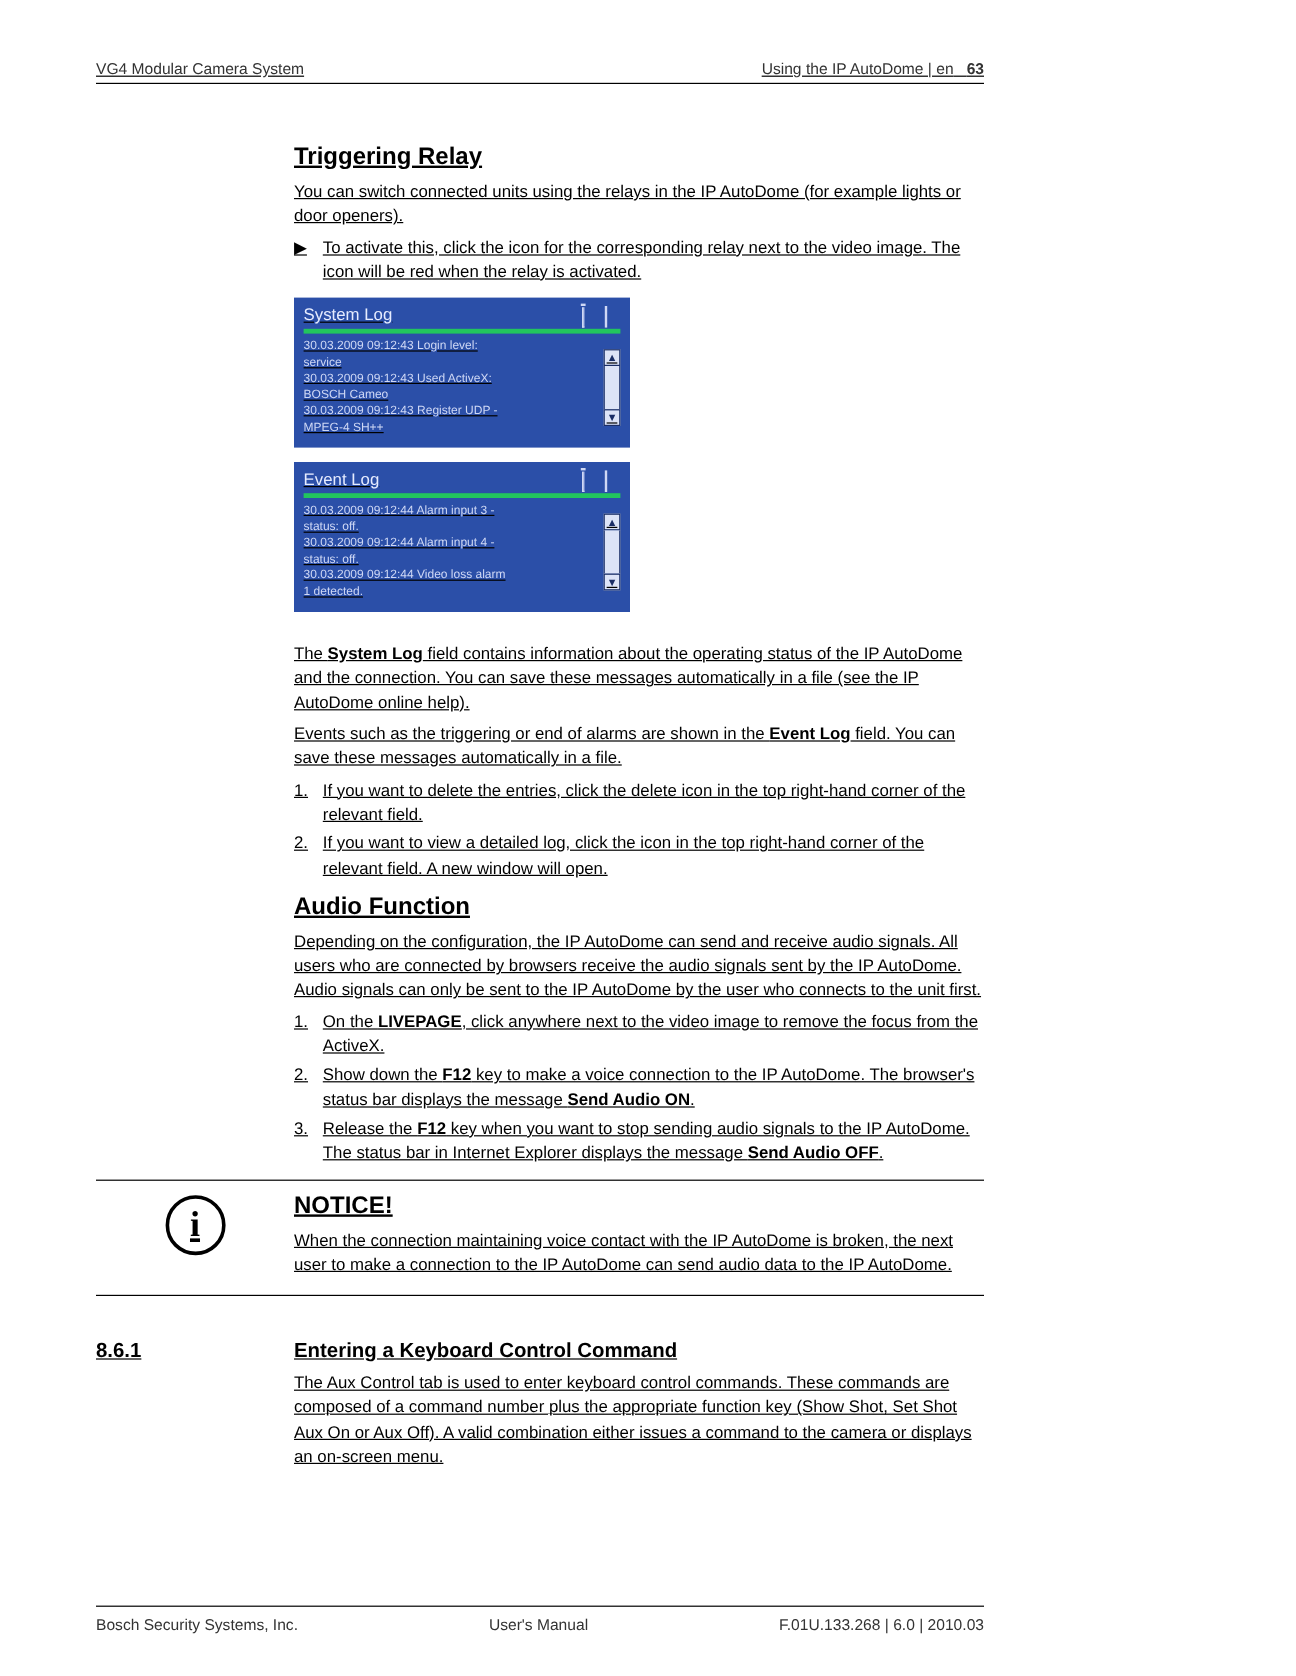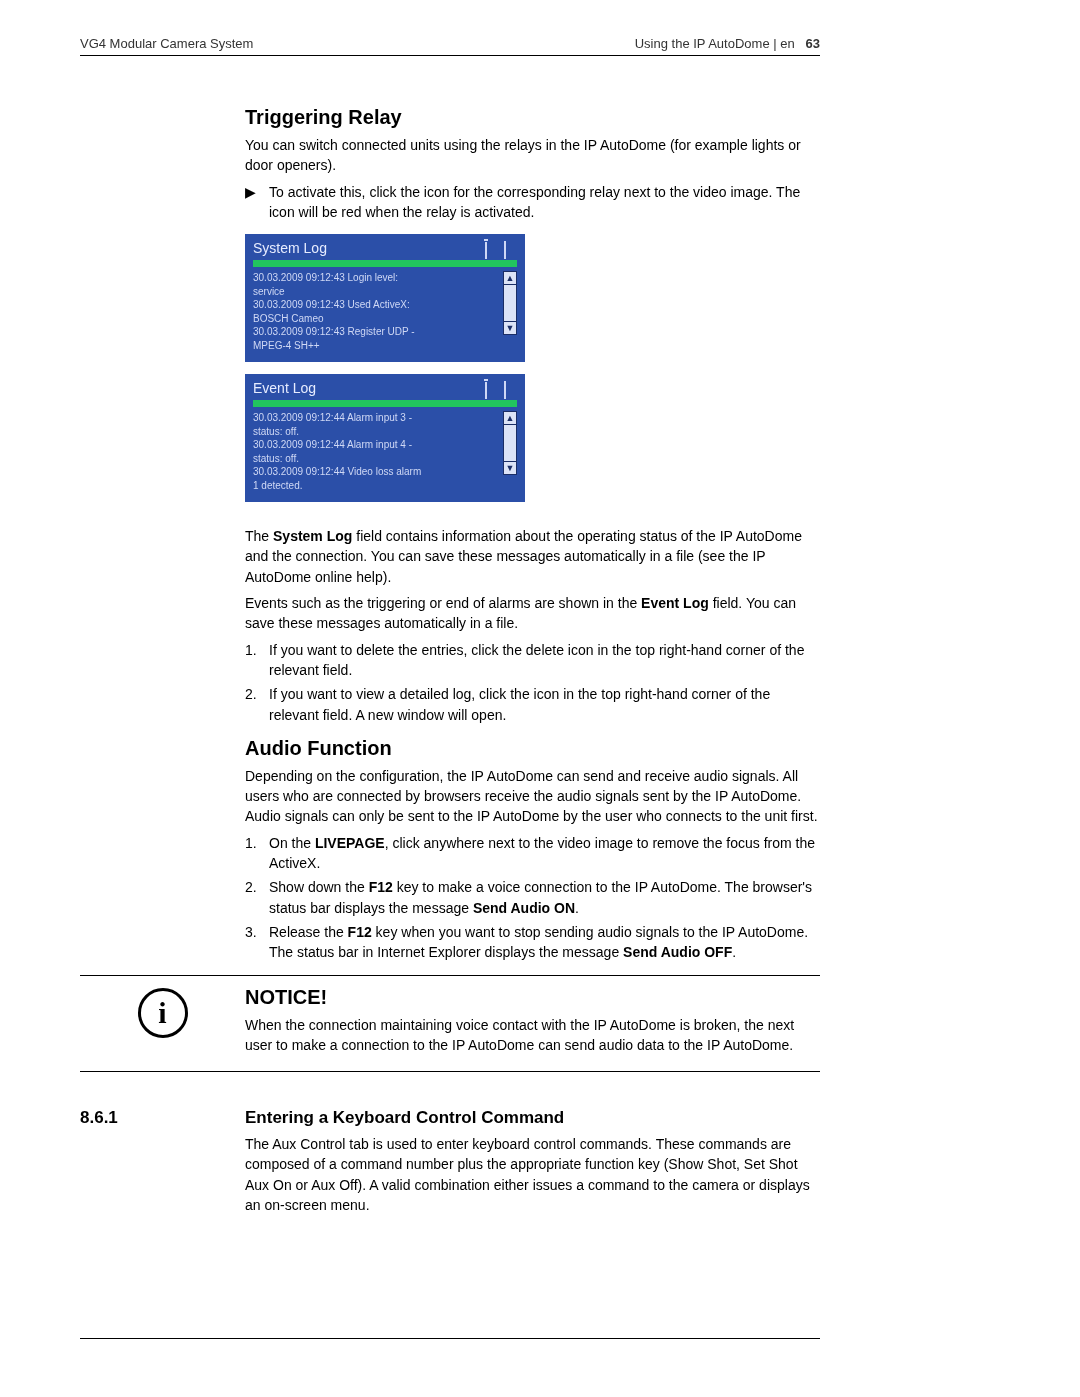--- a/index.html
+++ b/index.html
@@ -8,21 +8,22 @@
     font-family: Arial, Helvetica, sans-serif;
     font-size: 14px;
     color: #000;
     background: #fff;
   }
   .page {
     width: 900px;
     height: 1397px;
     position: relative;
     box-sizing: border-box;
-    padding: 36px 80px 40px 80px;
+    padding: 50px 80px 40px 80px;
+    text-decoration: underline;
   }
   .header-row {
     display: flex;
     justify-content: space-between;
     font-size: 13px;
     color: #333;
     padding-bottom: 4px;
     border-bottom: 1px solid #000;
     margin-bottom: 50px;
   }
@@ -108,22 +109,23 @@
     margin-top: 1px;
   }
   .monitor::after {
     content:"";
     position:absolute;
     left: 3px; right: 3px; bottom: -3px; height: 2px;
     background: #cfd8f5;
   }
   .log-body {
     display: flex;
-    border-top: 7px solid #22c55e;
+    border-top: 4px solid #22c55e;
     padding-top: 4px;
+    align-items: center;
   }
   .log-text {
     flex: 1;
     line-height: 1.35;
     white-space: pre-line;
   }
   .scrollbar {
     width: 14px;
     margin-left: 6px;
     display: flex;
@@ -343,14 +345,19 @@
 
     <div class="subsection">
       <div class="subsection-num">8.6.1</div>
       <div class="subsection-title">Entering a Keyboard Control Command</div>
     </div>
     <p>The Aux Control tab is used to enter keyboard control commands. These commands are composed of a command number plus the appropriate function key (Show Shot, Set Shot Aux On or Aux Off). A valid combination either issues a command to the camera or displays an on-screen menu.</p>
 
   </div>
 
   <div class="footer-rule"></div>
+  <div class="footer-row">
+    <div>Bosch Security Systems, Inc.</div>
+    <div>User's Manual</div>
+    <div>F.01U.133.268 | 6.0 | 2010.03</div>
+  </div>
 
 </div>
 
 </body></html>

